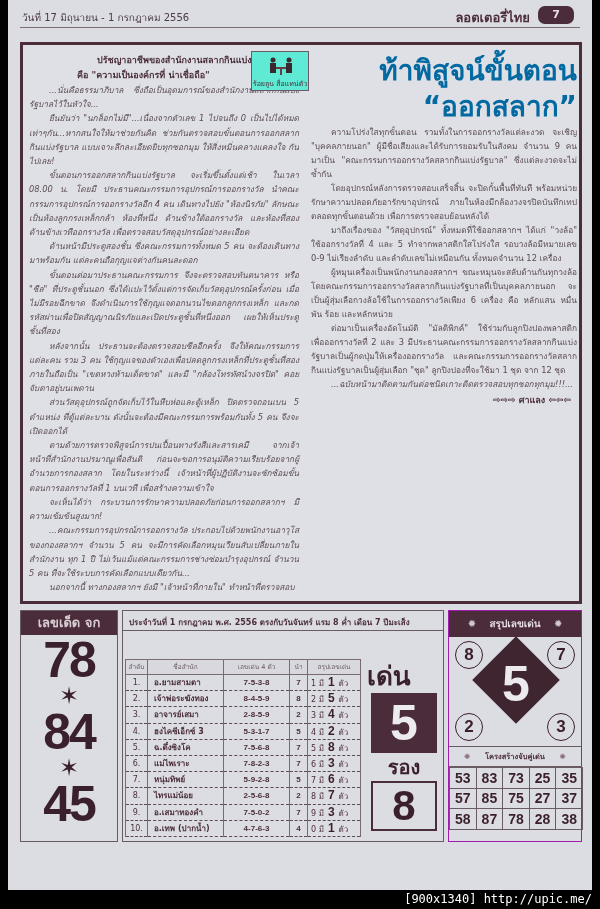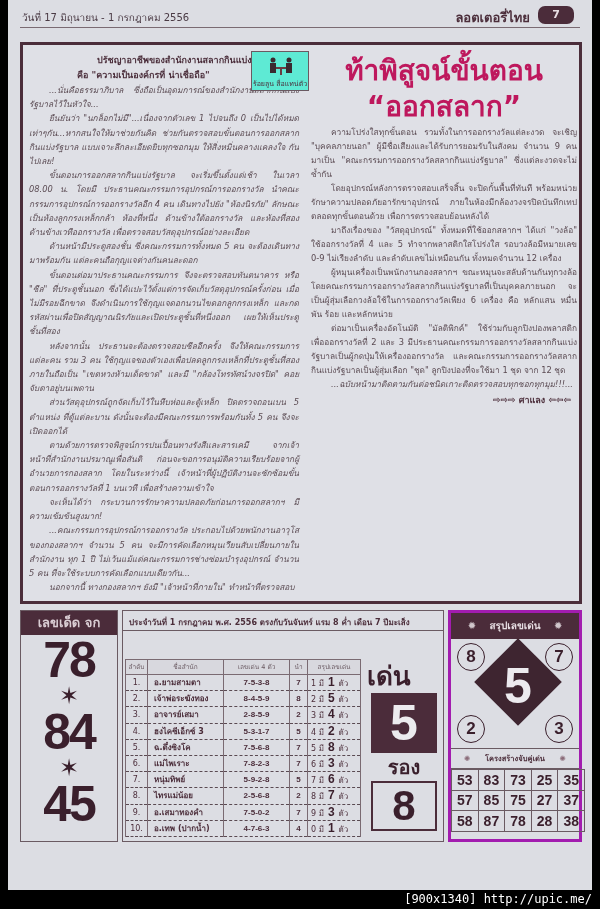--- a/index.html
+++ b/index.html
@@ -31,21 +31,21 @@
   .col-left p.ital { font-style: italic; }
   .col-left .lead { font-size: 9px; font-weight: bold; color: #4a2d3a; line-height: 15px; text-indent: 20px; width: 205px; margin-left: 48px; }
   .logo-box {
     position: absolute; left: 228px; top: 6px; width: 58px; height: 40px;
     border: 1px solid #6a5a62; background: #5eead4;
     font-size: 7px; color: #4b2d3a; text-align: center; padding-top: 26px;
   }
   .logo-box .figs { position: absolute; left: 14px; top: 4px; width: 30px; height: 20px; }
 
   .col-right { position: absolute; left: 288px; top: 0; width: 266px; }
-  .headline { text-align: center; font-weight: bold; color: #be185d; font-size: 28px; line-height: 36px; margin-top: 8px; letter-spacing: 0px; }
+  .headline { text-align: right; font-weight: bold; color: #0369a1; font-size: 28px; line-height: 36px; margin-top: 8px; letter-spacing: 0px; }
   .photo {
     position: relative; margin-top: 6px; width: 262px; height: 168px;
     background: linear-gradient(90deg, #c8c6c8 0%, #9a9496 30%, #b9b3b2 55%, #5a5052 80%, #3a3234 100%);
     overflow: hidden;
   }
   .photo .man { position: absolute; left: 22px; top: 30px; width: 60px; height: 138px; background: #2a2426; border-radius: 26px 26px 0 0; }
   .photo .head { position: absolute; left: 36px; top: 14px; width: 30px; height: 34px; background: #b8aeac; border-radius: 50%; }
   .photo .woman { position: absolute; left: 88px; top: 50px; width: 38px; height: 118px; background: #2d2628; border-radius: 18px 18px 0 0; }
   .photo .staff { position: absolute; top: 50px; width: 14px; height: 70px; background: #353032; border-radius: 7px 7px 0 0; }
   .photo .table { position: absolute; left: 142px; top: 118px; width: 38px; height: 50px; border: 3px solid #2a2224; border-bottom: none; }
@@ -97,21 +97,21 @@
     font-size: 50px; font-weight: bold; text-align: center; line-height: 60px; font-family: "Liberation Sans", sans-serif;
   }
   .main-pick .lbl2 { font-size: 20px; font-weight: bold; color: #3a1f2c; text-align: center; line-height: 28px; }
   .main-pick .big2 {
     width: 66px; height: 50px; margin: 0 auto; border: 2px solid #4b2c3a;
     font-size: 42px; font-weight: bold; text-align: center; line-height: 46px; color: #3a1f2c; font-family: "Liberation Sans", sans-serif;
   }
 
   .summary-box {
     position: absolute; left: 428px; top: 0; width: 134px; height: 232px;
-    border: 3px solid #a21caf; background: #dcdde3;
+    border: 1px solid #a21caf; background: #dcdde3;
   }
   .summary-box .title {
     height: 26px; background: #4b2c3a; color: #e6dde2; font-size: 10px; font-weight: bold;
     text-align: center; line-height: 26px;
   }
   .summary-box .title .sun { color: #d0c6cb; margin: 0 10px; }
   .diamond-area { position: relative; height: 110px; border-bottom: 1px solid #6a5a62; }
   .diamond {
     position: absolute; left: 36px; top: 12px; width: 62px; height: 62px;
     background: #3e2530; transform: rotate(45deg);

